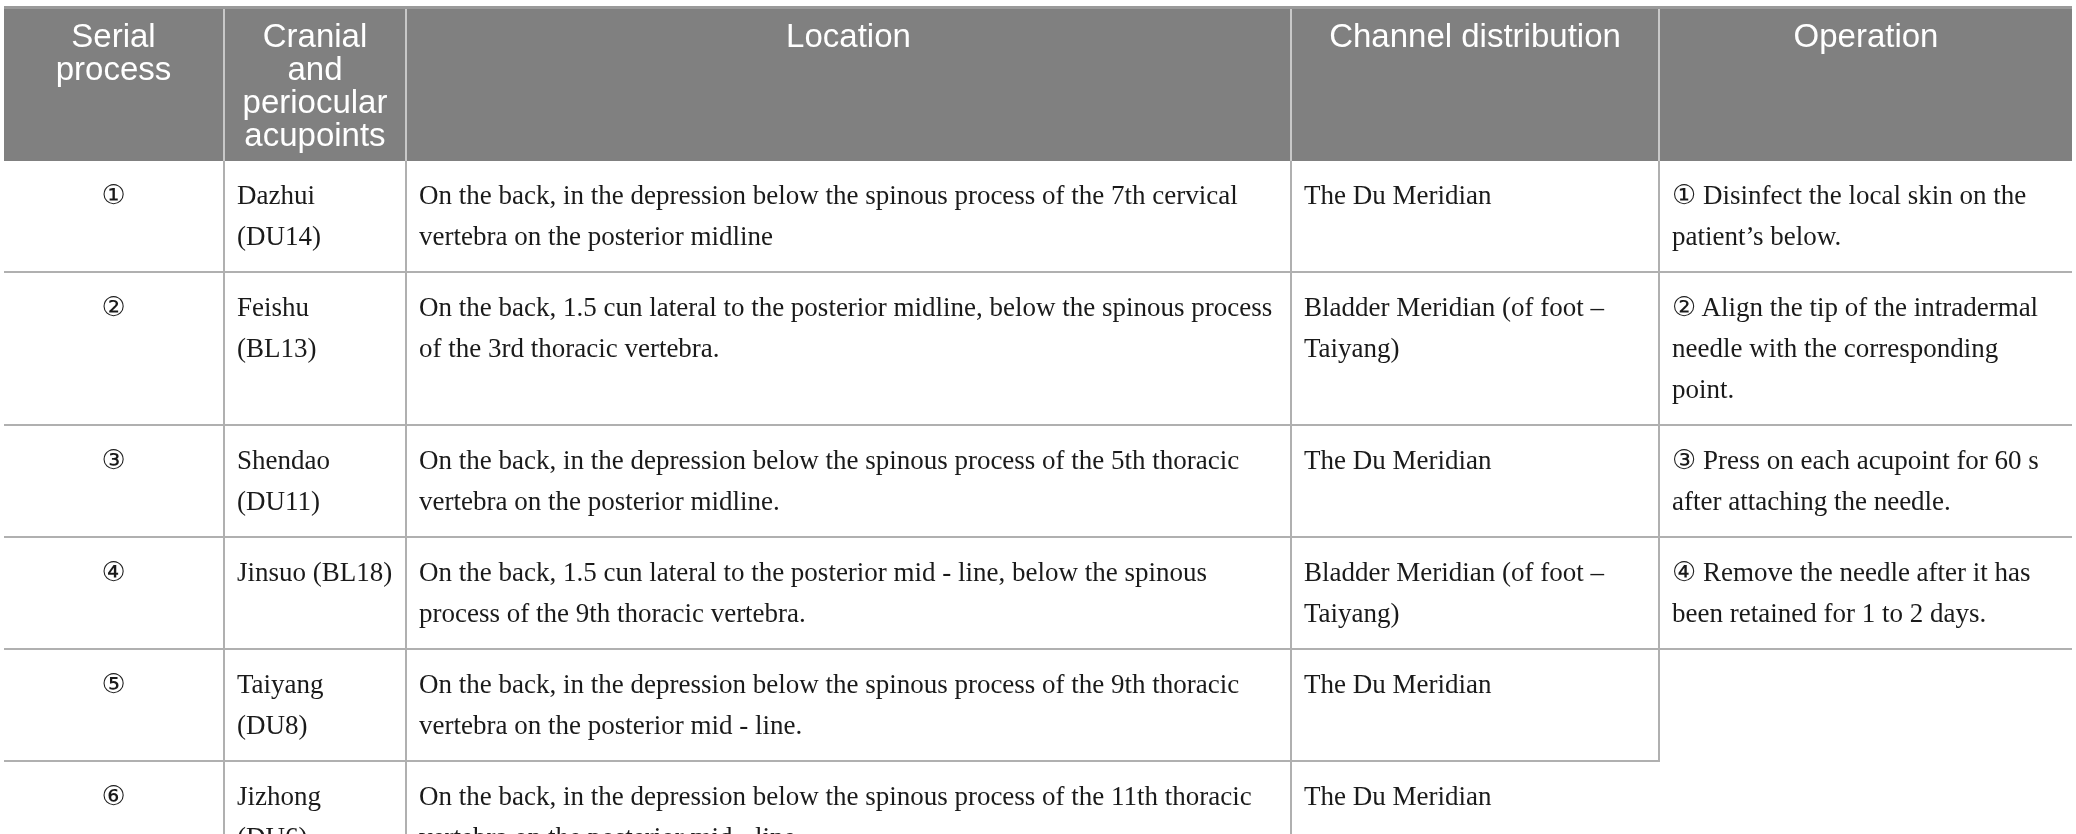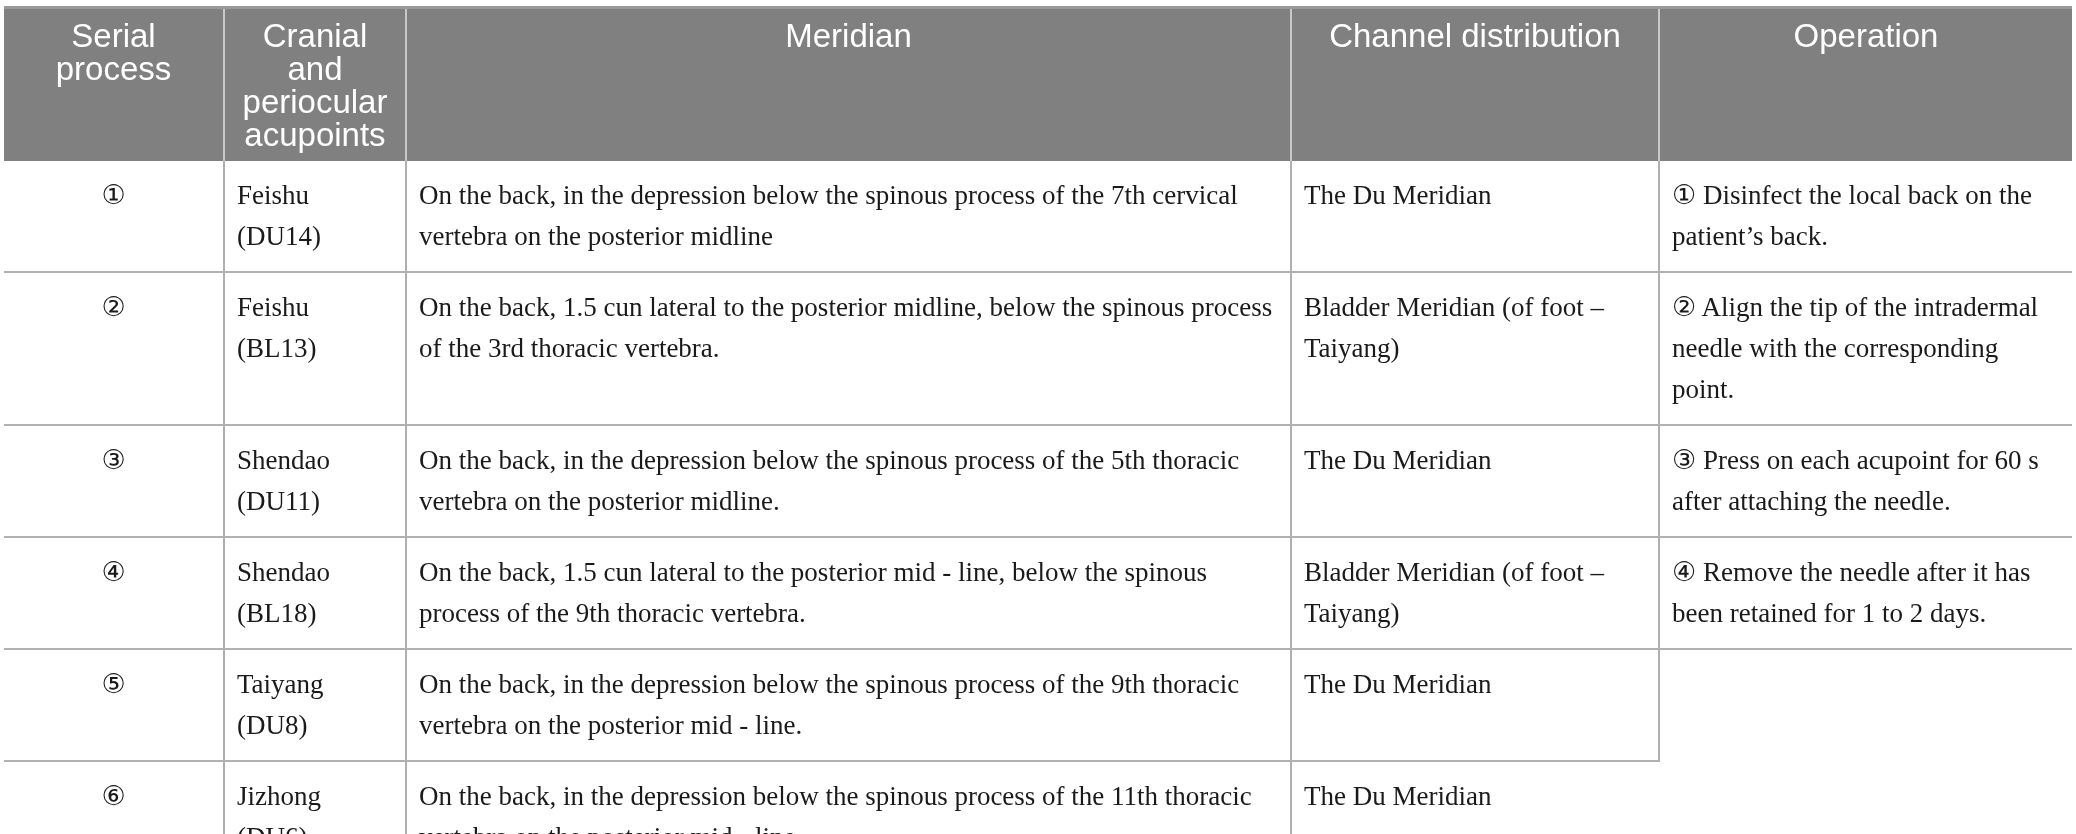--- a/index.html
+++ b/index.html
@@ -91,50 +91,50 @@
       <tr>
         <th class="center">
           <span class="hdr-line">Serial</span>
           <span class="hdr-line">process</span>
         </th>
         <th class="left">
           <span class="hdr-line">Cranial and</span>
           <span class="hdr-line">periocular</span>
           <span class="hdr-line">acupoints</span>
         </th>
-        <th class="center">Meridian</th>
+        <th class="center">Location</th>
         <th class="left">Channel distribution</th>
         <th class="center">Operation</th>
       </tr>
     </thead>
     <tbody>
       <tr>
         <td class="serial">①</td>
-        <td>Feishu (DU14)</td>
+        <td>Dazhui (DU14)</td>
         <td>On the back, in the depression below the spinous process of the 7th cervical vertebra on the posterior midline</td>
         <td>The Du Meridian</td>
-        <td>① Disinfect the local back on the patient’s back.</td>
+        <td>① Disinfect the local skin on the patient’s below.</td>
       </tr>
       <tr>
         <td class="serial">②</td>
         <td>Feishu (BL13)</td>
         <td>On the back, 1.5 cun lateral to the posterior midline, below the spinous process of the 3rd thoracic vertebra.</td>
         <td>Bladder Meridian (of foot – Taiyang)</td>
         <td>② Align the tip of the intradermal needle with the corresponding point.</td>
       </tr>
       <tr>
         <td class="serial">③</td>
         <td>Shendao (DU11)</td>
         <td>On the back, in the depression below the spinous process of the 5th thoracic vertebra on the posterior midline.</td>
         <td>The Du Meridian</td>
         <td>③ Press on each acupoint for 60 s after attaching the needle.</td>
       </tr>
       <tr>
         <td class="serial">④</td>
-        <td>Shendao (BL18)</td>
+        <td>Jinsuo (BL18)</td>
         <td>On the back, 1.5 cun lateral to the posterior mid - line, below the spinous process of the 9th thoracic vertebra.</td>
         <td>Bladder Meridian (of foot – Taiyang)</td>
         <td>④ Remove the needle after it has been retained for 1 to 2 days.</td>
       </tr>
       <tr>
         <td class="serial">⑤</td>
         <td>Taiyang (DU8)</td>
         <td>On the back, in the depression below the spinous process of the 9th thoracic vertebra on the posterior mid - line.</td>
         <td>The Du Meridian</td>
         <td class="empty" rowspan="2"></td>

